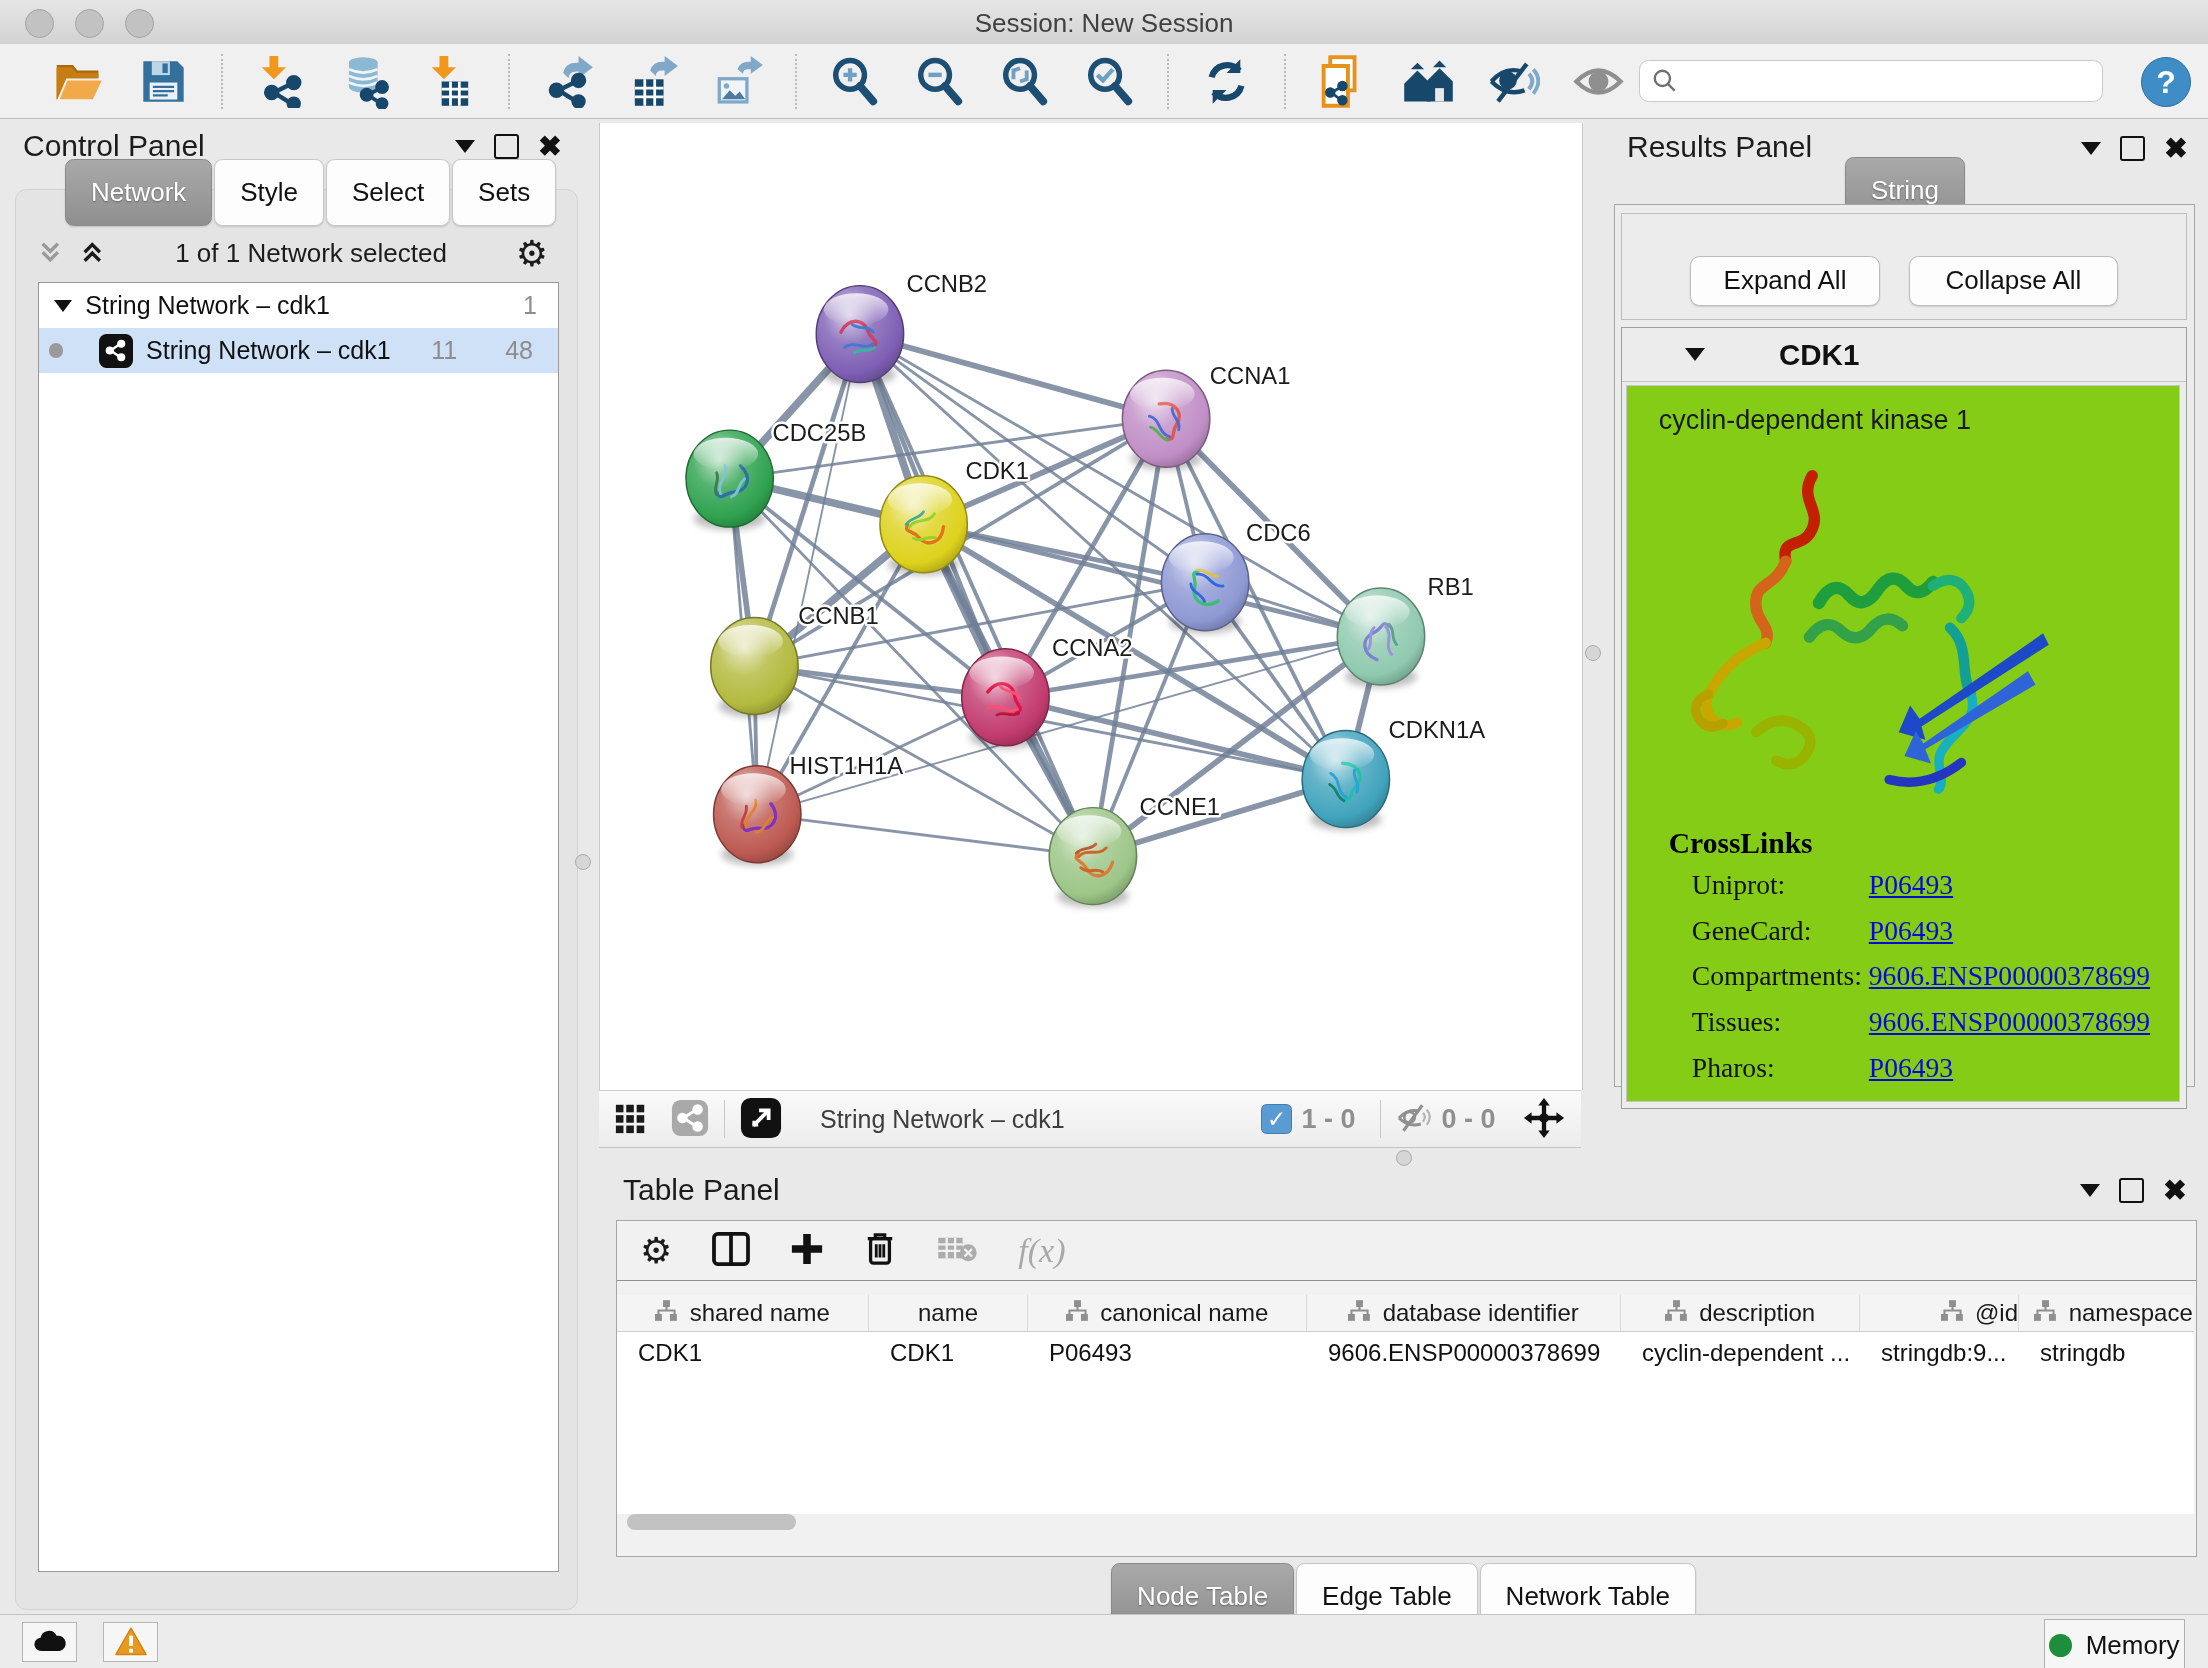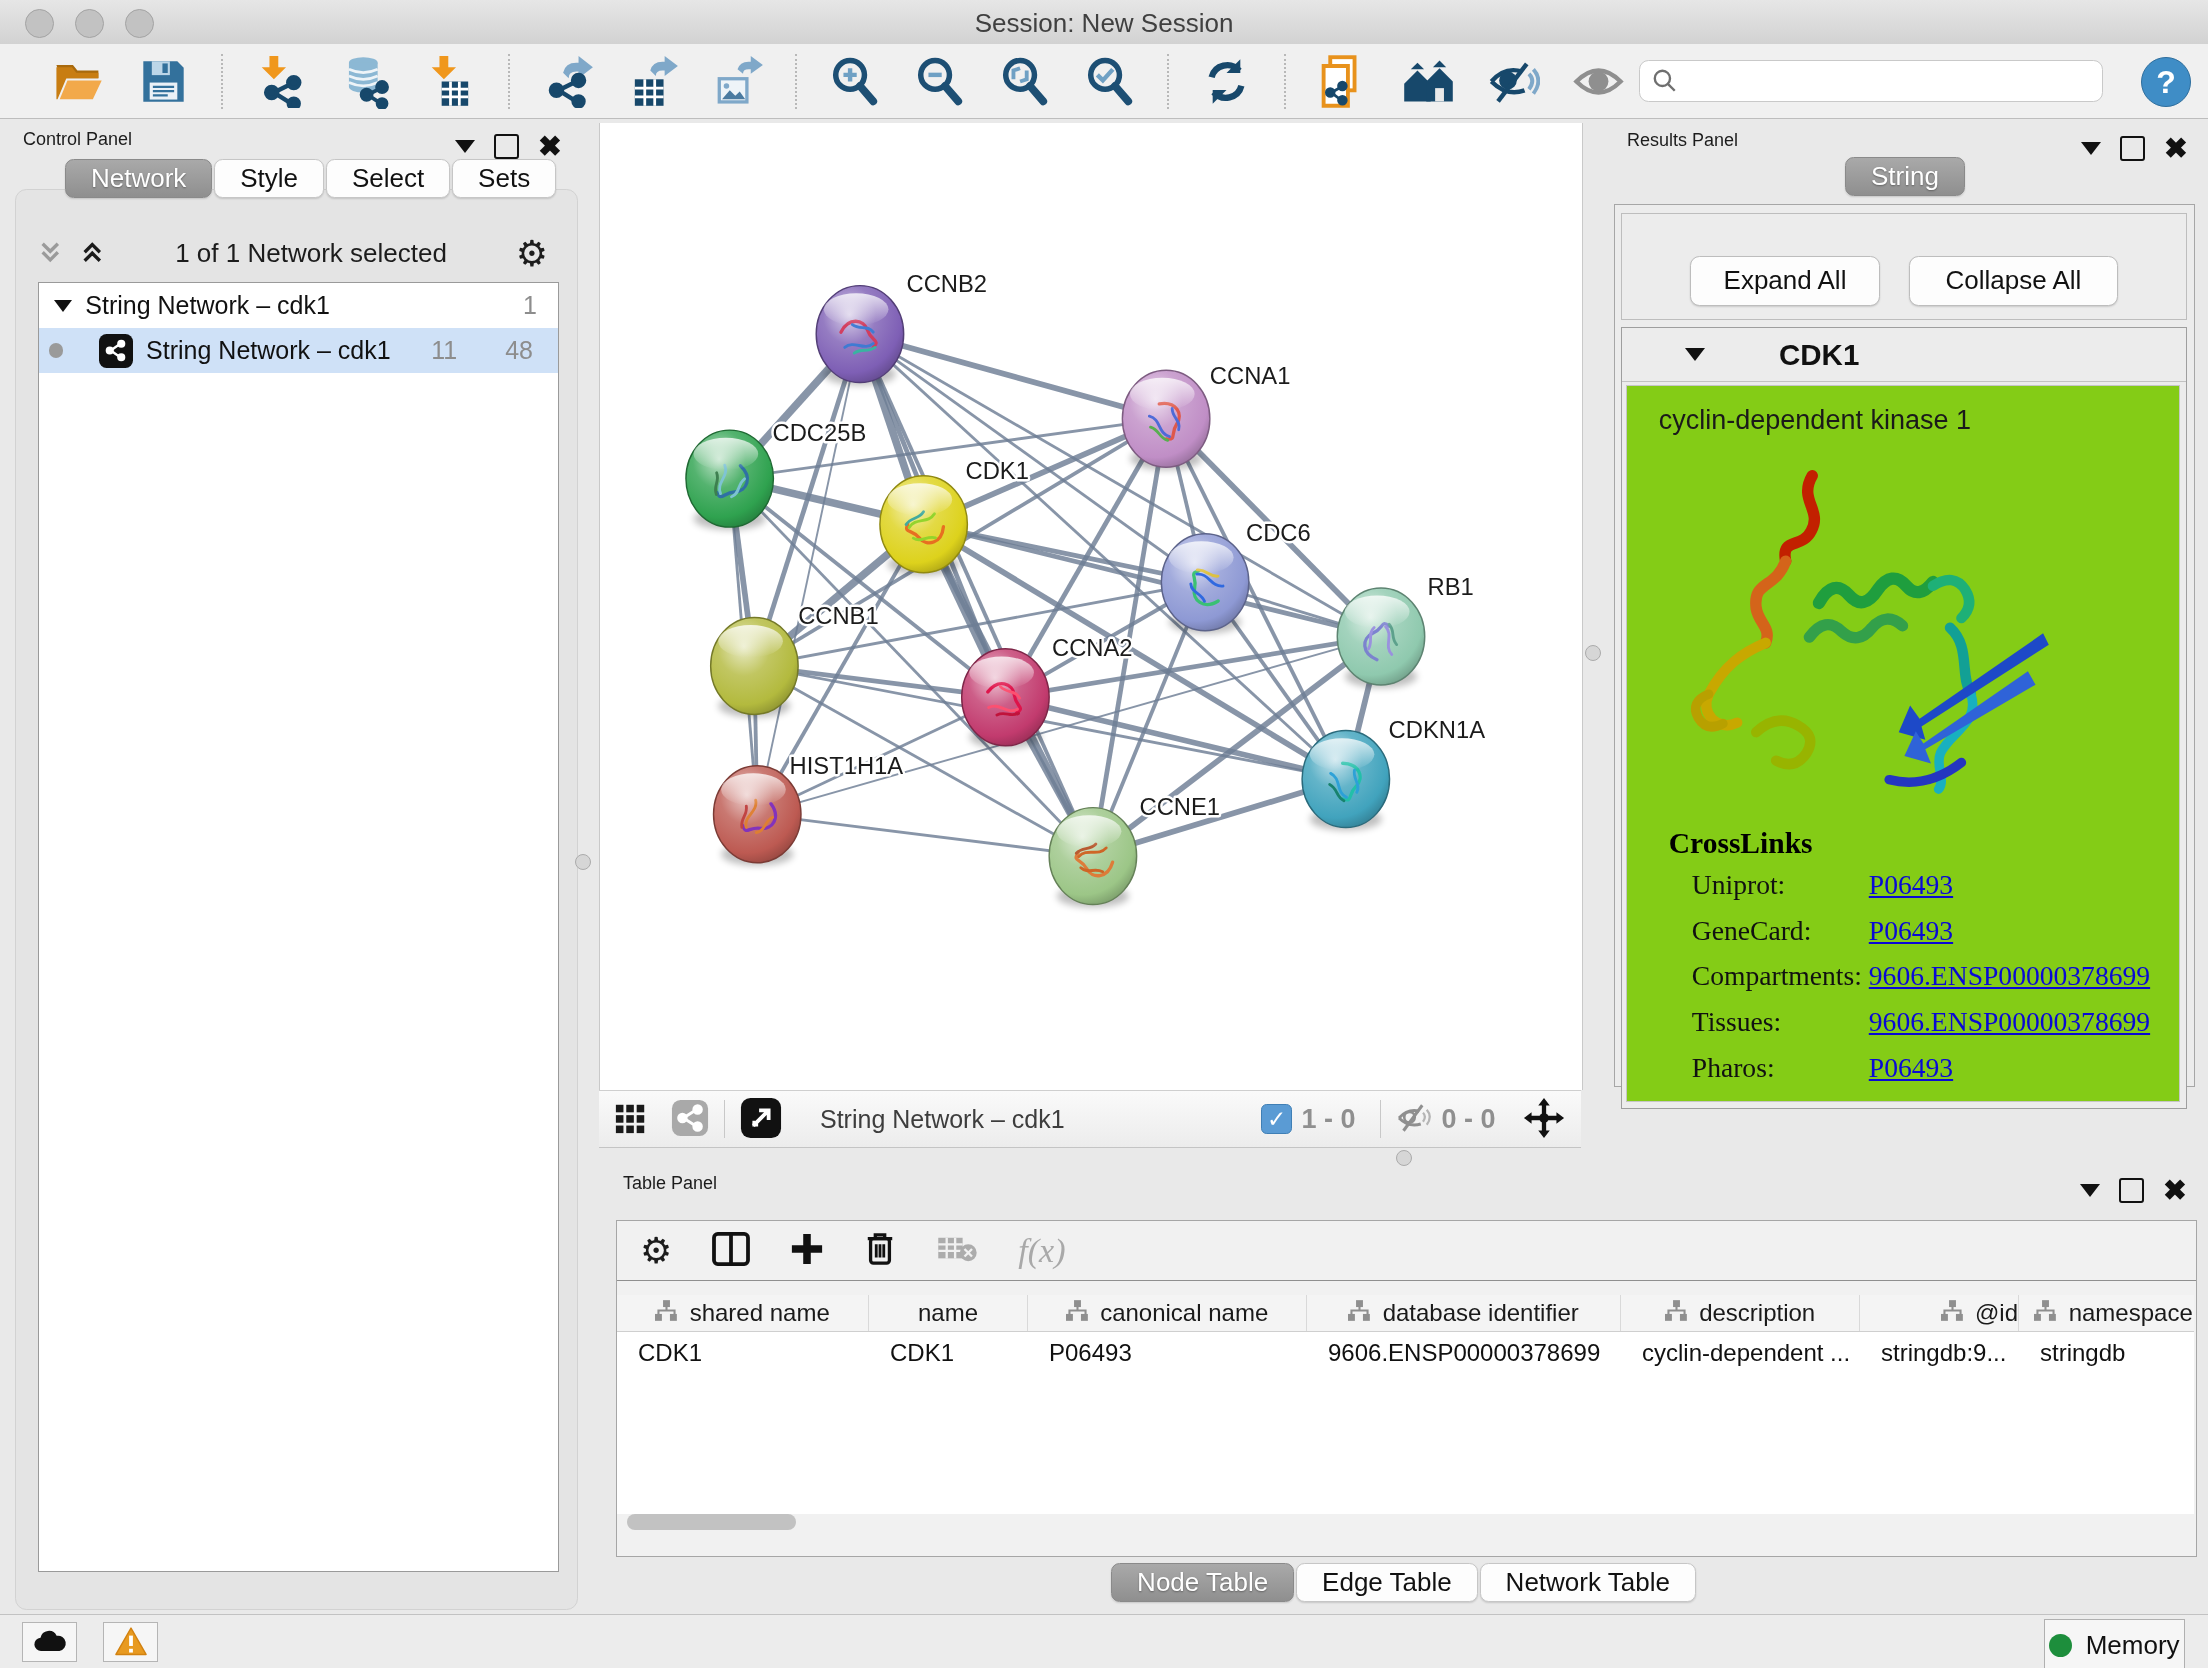--- a/index.html
+++ b/index.html
@@ -17,27 +17,27 @@
     border-bottom:1px solid #bdbdbd;display:flex;align-items:center;padding-left:36px;box-sizing:border-box;}
   .tb-icon{width:53px;height:53px;margin:0 16px;display:flex;align-items:center;justify-content:center;cursor:pointer;}
   .tb-sep{width:0;height:55px;border-left:2.9px dotted #b8b8b8;margin:0 15px;}
   .searchbox{position:absolute;right:105px;top:16px;width:464px;height:42px;background:#fff;
     border:1.9px solid #c9c9c9;border-radius:9.5px;display:flex;align-items:center;padding-left:11.4px;box-sizing:border-box;}
   .searchbox input{border:none;outline:none;font-size:25px;flex:1;background:transparent;margin-left:9.5px;}
   .help-btn{position:absolute;right:17px;top:13.3px;width:48px;height:48px;border-radius:50%;
     background:#3f8dc6;border:1.9px solid #2e6e9d;color:#fff;font-size:32px;font-weight:bold;
     display:flex;align-items:center;justify-content:center;cursor:pointer;}
   
-  .panel-title{font-size:18px;color:#1c1c1c;}
+  .panel-title{font-size:30px;color:#1c1c1c;}
   .ph-icons{display:flex;align-items:center;gap:19px;}
   .ph-caret{width:0;height:0;border-left:10.5px solid transparent;border-right:10.5px solid transparent;
     border-top:13.3px solid #111;cursor:pointer;}
   .ph-float{width:21px;height:21px;border:2.9px solid #111;border-radius:2.9px;cursor:pointer;}
   .ph-close{font-size:28.5px;font-weight:bold;color:#111;line-height:21px;cursor:pointer;}
-  .tab{padding:3px 25px;font-size:26px;border:1px solid #c6c6c6;background:#fdfdfd;color:#111;
+  .tab{padding:17px 25px;font-size:26px;border:1px solid #c6c6c6;background:#fdfdfd;color:#111;
     border-radius:8.6px;cursor:pointer;box-shadow:0 1px 1.9px rgba(0,0,0,.15);}
   .tab.sel{background:linear-gradient(#a9a9a9,#8f8f8f);color:#fff;border-color:#8a8a8a;
     text-shadow:0 1px 1.9px rgba(0,0,0,.35);}
   .sunken{border:1.9px solid #a6a6a6;background:#ececec;}
   
   .control-panel{left:0;top:119px;width:592px;height:1495px;}
   .cp-bg{left:15px;top:70px;width:561px;height:1419px;background:#e4e4e4;border:1px solid #d2d2d2;border-radius:11.4px;}
   .cp-tabs{left:65px;top:40px;display:flex;gap:1.9px;}
   .cp-sub{left:19px;top:110px;width:554px;height:49px;display:flex;align-items:center;}
   .cp-summary{flex:1;text-align:center;font-size:26px;color:#1c1c1c;}

